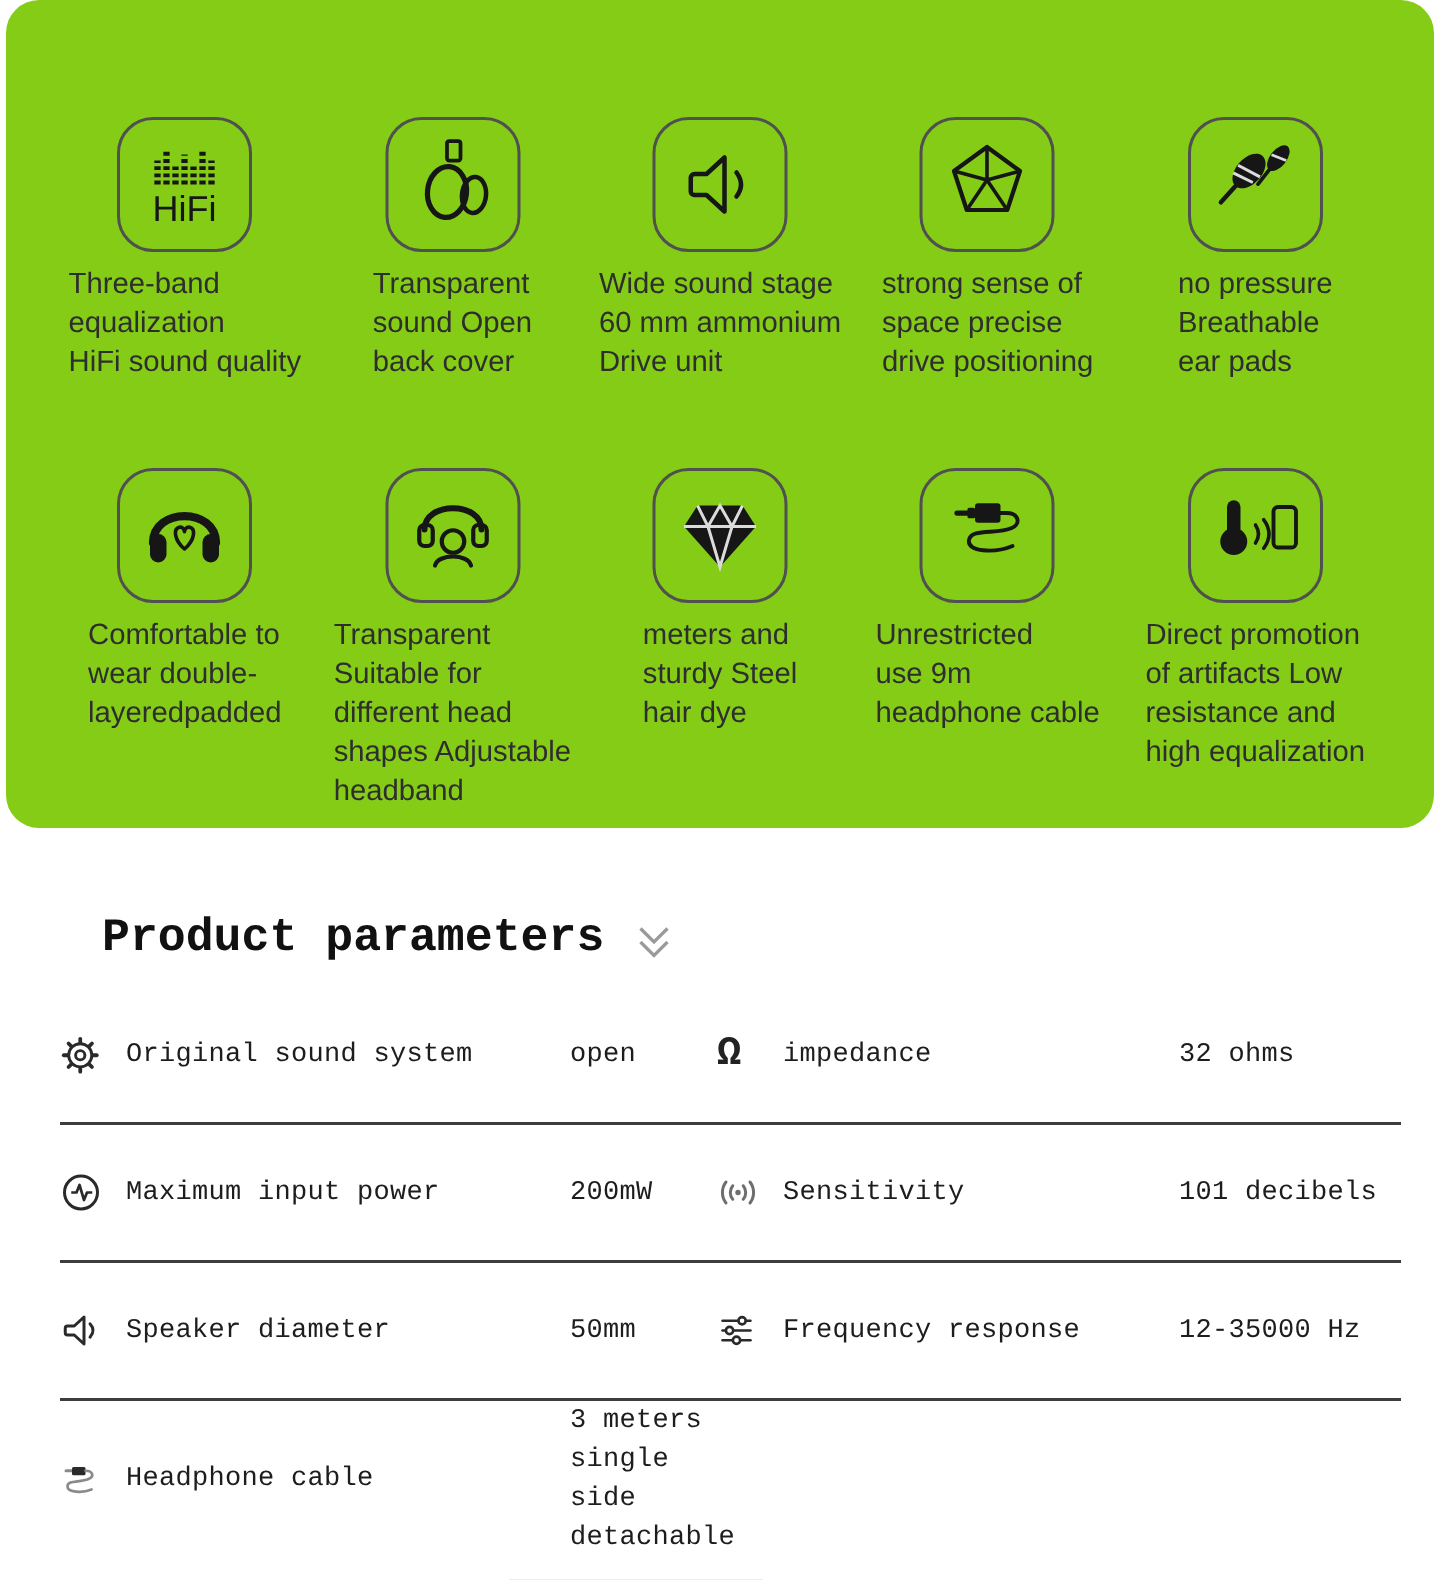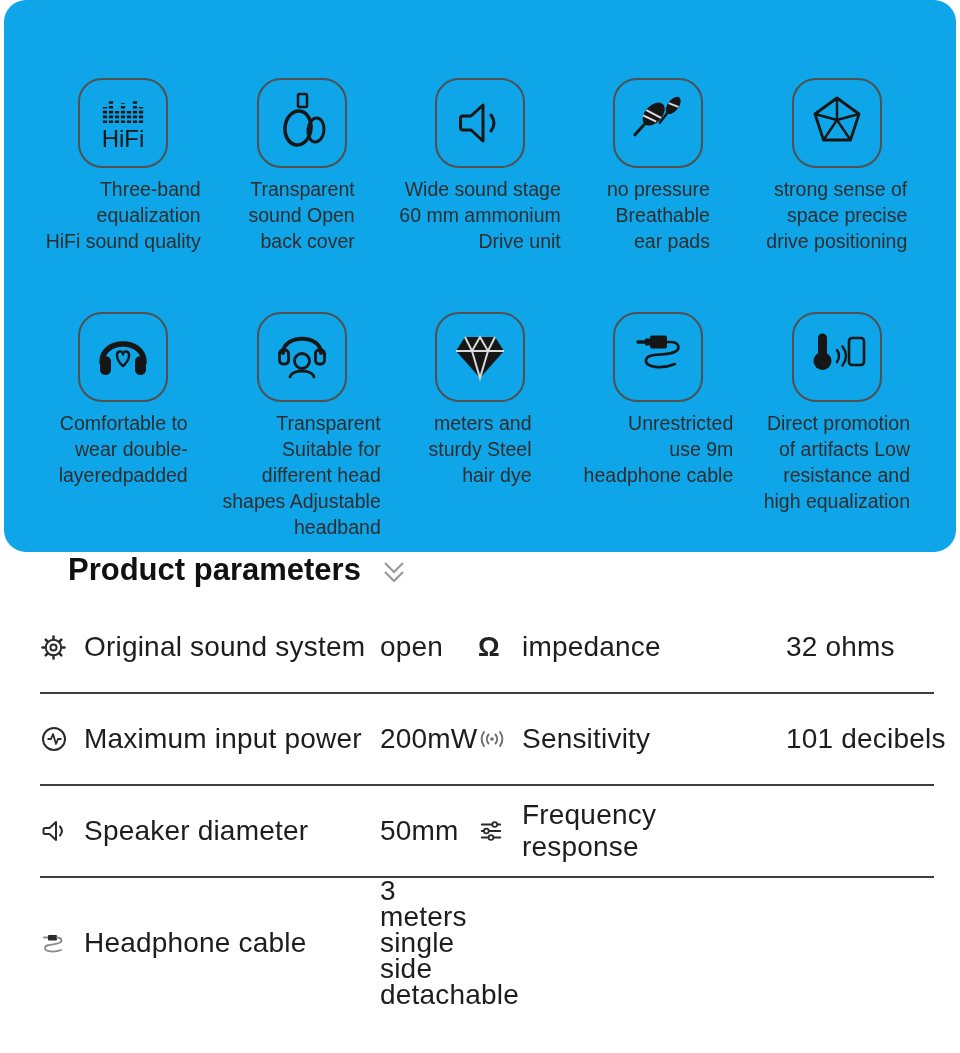--- a/index.html
+++ b/index.html
@@ -1,36 +1,36 @@
 <!DOCTYPE html>
 <html><head>
 <meta charset="utf-8">
 <style>
   html,body{margin:0;padding:0;background:#fff;}
   .page{width:960px;height:1053px;background:#fff;overflow:hidden;
         font-family:"Liberation Sans",sans-serif;color:#1d1d1d;}
   
-  .feature-panel{margin:0 4px;height:552px;background:#0ea5e9;border-radius:22px;
+  .feature-panel{margin:0 4px;height:552px;background:#84cc16;border-radius:22px;
                  padding:78px 30px 0;box-sizing:border-box;}
   .feature-row{display:flex;justify-content:space-between;align-items:flex-start;}
   .feature-row.second{margin-top:58px;}
   .feature{width:180px;display:flex;flex-direction:column;align-items:center;}
   .icon-box{width:90px;height:90px;border:2.5px solid #505050;border-radius:24px;
             display:flex;align-items:center;justify-content:center;box-sizing:border-box;}
   .caption{margin-top:8px;font-size:19.5px;line-height:26px;color:#2e2e2e;
-           text-align:right;white-space:pre-line;}
+           text-align:left;white-space:pre-line;}
   
-  .params{}
+  .params{padding-top:56px;font-family:Liberation Mono, monospace;}
   .params-title-row{display:flex;align-items:center;margin:0 0 14px 68px;}
   .params-title{font-size:31px;font-weight:bold;color:#111;line-height:36px;margin:0;}
   .chev{margin-left:16px;margin-top:6px;}
   .prow{display:grid;grid-template-columns:44px 284px 110px 44px 252px auto;
         align-items:center;height:90px;padding-left:40px;box-sizing:border-box;}
   .picon{display:flex;align-items:center;}
-  .plabel,.pvalue{font-size:28px;color:#1d1d1d;letter-spacing:.2px;}
+  .plabel,.pvalue{font-size:18px;color:#1d1d1d;letter-spacing:.2px;}
   .pvalue{white-space:pre-line;line-height:26px;margin-left:12px;}
   .omega{font-size:27px;font-weight:600;color:#222;}
   .divider{border:none;border-top:2px solid #3d3d3d;margin:0 26px 0 40px;}
 </style>
 </head>
 <body>
 
 <div class="page">
 
   <section class="feature-panel">
@@ -76,49 +76,49 @@
             <path d="M43 24 q6 8 0 16" stroke-width="3" stroke-linecap="round"></path>
           </svg>
         </div>
         <div class="caption">Wide sound stage
 60 mm ammonium
 Drive unit</div>
       </div>
 
       <div class="feature">
         <div class="icon-box">
+          <svg width="64" height="64" viewBox="0 0 64 64" fill="none" stroke="#161616" stroke-linejoin="round">
+            <polygon points="32,7 54,23 45.5,49 18.5,49 10,23" stroke-width="2.8"></polygon>
+            <path d="M32 7 L32 29 M10 23 L32 29 M54 23 L32 29 M18.5 49 L32 29 M45.5 49 L32 29" stroke-width="2.4"></path>
+          </svg>
+        </div>
+        <div class="caption">strong sense of
+space precise
+drive positioning</div>
+      </div>
+
+      <div class="feature">
+        <div class="icon-box">
           <svg width="64" height="64" viewBox="0 0 64 64">
             <g transform="rotate(42 25 26)">
               <ellipse cx="25" cy="22" rx="8.5" ry="13.5" fill="#161616"></ellipse>
               <line x1="25" y1="30" x2="25" y2="50" stroke="#161616" stroke-width="3" stroke-linecap="round"></line>
               <line x1="17" y1="24" x2="33" y2="20" stroke="#dbdbdb" stroke-width="2"></line>
               <line x1="18" y1="30" x2="32" y2="26" stroke="#dbdbdb" stroke-width="2"></line>
             </g>
             <g transform="rotate(38 46 16)">
               <ellipse cx="46" cy="14" rx="5.5" ry="10" fill="#161616"></ellipse>
               <line x1="46" y1="21" x2="46" y2="36" stroke="#161616" stroke-width="2.5" stroke-linecap="round"></line>
               <line x1="41" y1="15" x2="51" y2="12" stroke="#dbdbdb" stroke-width="1.8"></line>
             </g>
           </svg>
         </div>
         <div class="caption">no pressure
 Breathable
 ear pads</div>
-      </div>
-
-      <div class="feature">
-        <div class="icon-box">
-          <svg width="64" height="64" viewBox="0 0 64 64" fill="none" stroke="#161616" stroke-linejoin="round">
-            <polygon points="32,7 54,23 45.5,49 18.5,49 10,23" stroke-width="2.8"></polygon>
-            <path d="M32 7 L32 29 M10 23 L32 29 M54 23 L32 29 M18.5 49 L32 29 M45.5 49 L32 29" stroke-width="2.4"></path>
-          </svg>
-        </div>
-        <div class="caption">strong sense of
-space precise
-drive positioning</div>
       </div>
     </div>
 
     <div class="feature-row second">
 
       <div class="feature">
         <div class="icon-box">
           <svg width="64" height="64" viewBox="0 0 64 64">
             <path d="M11 37 C11 13 53 13 53 37" fill="none" stroke="#161616" stroke-width="5.5" stroke-linecap="round"></path>
             <rect x="9" y="31" width="11" height="19" rx="5.5" fill="#161616"></rect>
@@ -276,20 +276,21 @@
               <path d="M4 21 h20"></path>
           </g>
           <g fill="#fff" stroke="#2a2a2a" stroke-width="1.9">
             <circle cx="18" cy="7" r="2.6"></circle>
               <circle cx="9" cy="14" r="2.6"></circle>
               <circle cx="14" cy="21" r="2.6"></circle>
           </g>
         </svg>
       </span>
       <span class="plabel">Frequency response</span>
+      <span class="pvalue">12-35000 Hz</span>
     </div>
     <hr class="divider">
 
     <div class="prow">
       <span class="picon">
         <svg width="28" height="28" viewBox="0 0 28 28">
           <path d="M4 8.5 h4" stroke="#8a8a8a" stroke-width="2" stroke-linecap="round" fill="none"></path>
           <rect x="8" y="6" width="9" height="5.5" rx="1" fill="#2a2a2a"></rect>
           <path d="M17 8.5 c5 0 6 4 2 5.5 c-6 2.5 -14 0.5 -14 5 c0 4 10 4.5 16 2" stroke="#8a8a8a" stroke-width="1.8" stroke-linecap="round" fill="none"></path>
         </svg>

